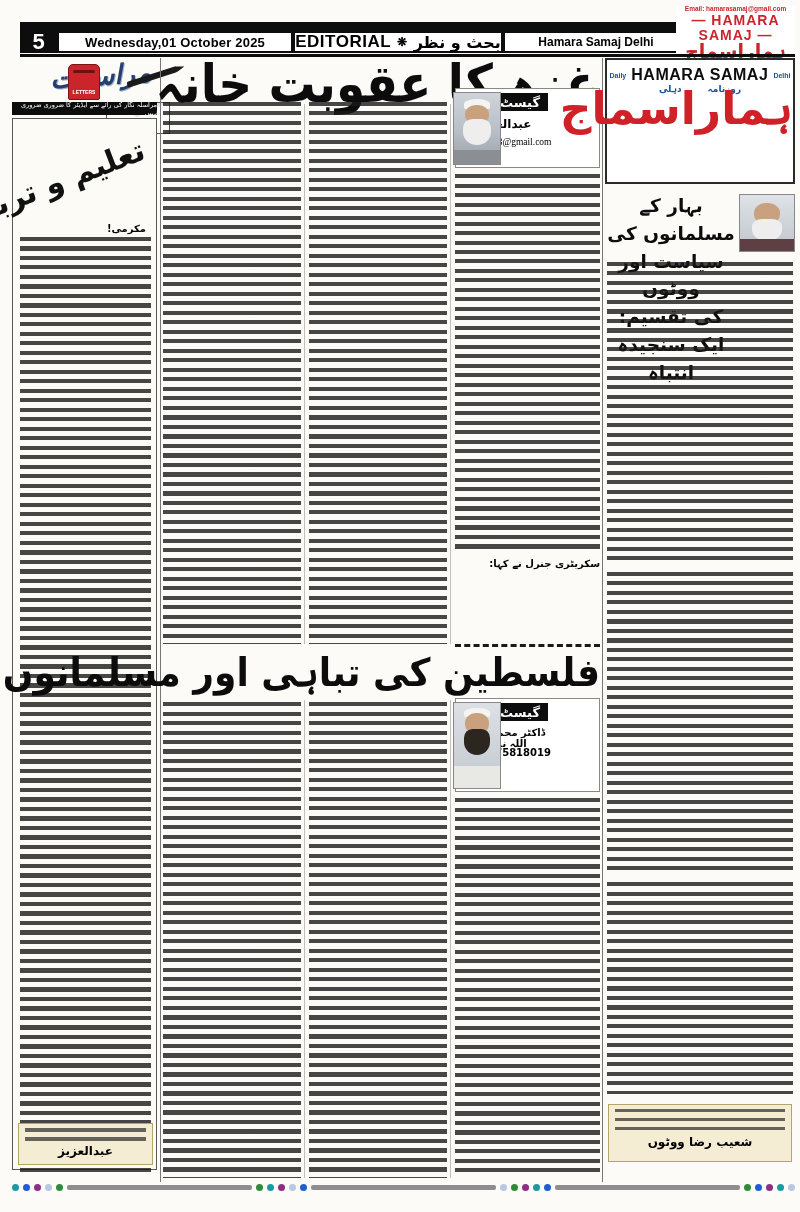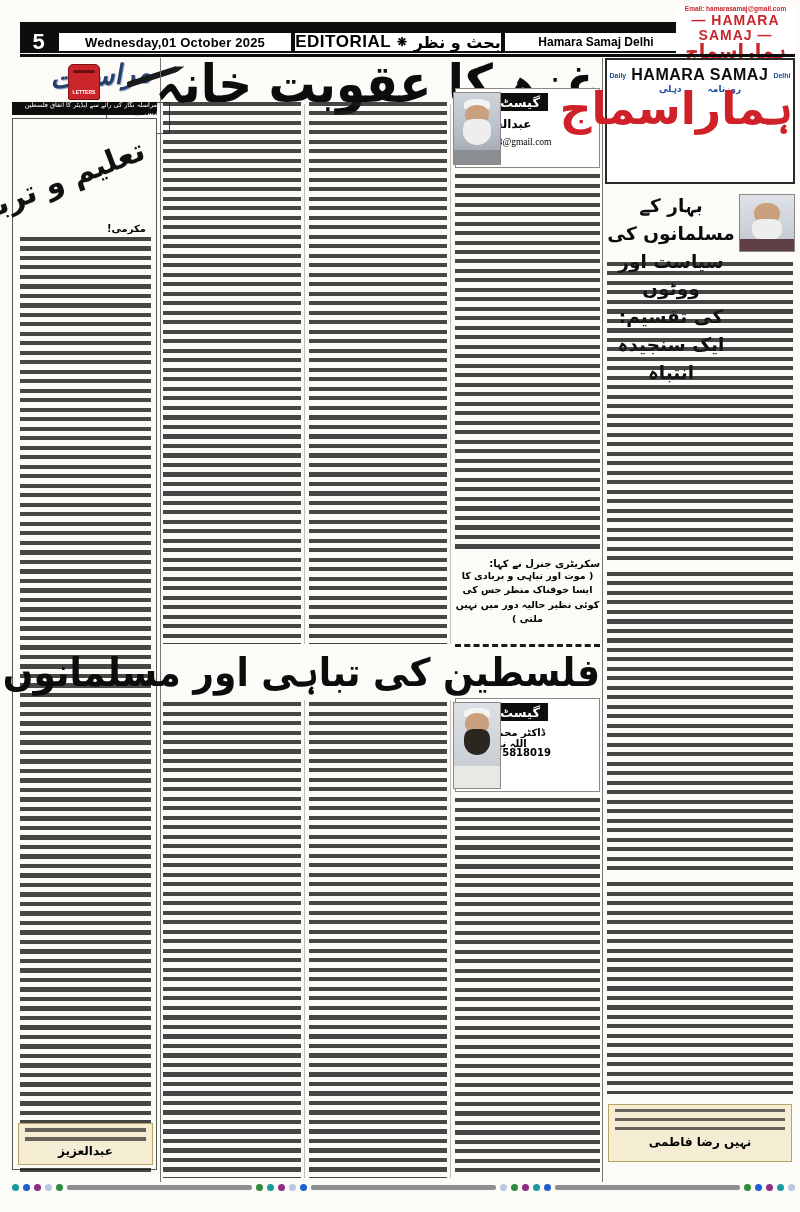--- a/index.html
+++ b/index.html
@@ -134,21 +134,21 @@
   <div class="abs" style="left:10px;top:58px;width:148px;height:1124px;">
 
     <div class="abs lettersTitle rtl" style="left:40px;top:2px;">مراسلات</div>
     <div class="abs mailbox" style="left:58px;top:6px;width:30px;height:34px;">
       <div class="mailslot"></div>
       <div class="maillabel">LETTERS</div>
     </div>
     <div class="abs envelope" style="left:96px;top:8px;width:62px;height:30px;"></div>
     <div class="abs pen" style="left:116px;top:16px;"></div>
 
-    <div class="abs disclaimer ur rtl" style="left:2px;top:44px;width:145px;height:13px;">مراسلہ نگار کی رائے سے ایڈیٹر کا اتفاق فلسطین نہیں</div>
+    <div class="abs disclaimer ur rtl" style="left:2px;top:44px;width:145px;height:13px;">مراسلہ نگار کی رائے سے ایڈیٹر کا ضروری ضروری نہیں</div>
 
     <div class="abs letterBox" style="left:2px;top:60px;width:145px;height:1052px;">
       <div class="abs letterTitle rtl" style="right:6px;top:48px;">تعلیم و تربیت</div>
       <div class="abs salut rtl" style="right:10px;top:104px;">مکرمی!</div>
       <div class="abs sim" style="left:7px;top:118px;width:131px;height:940px;"></div>
       <div class="abs creambox" style="left:5px;top:1004px;width:135px;height:42px;">
         <div class="sim light" style="height:16px;"></div>
         <div class="signature ur rtl">عبدالعزیز</div>
       </div>
     </div>
@@ -173,21 +173,20 @@
       <div class="face skin" style="top:12px;width:24px;height:20px;"></div>
       <div class="face beardW" style="top:26px;width:28px;height:26px;"></div>
       <div class="shirt" style="height:14px;background:#8b8f94;"></div>
     </div>
   </div>
 
   <div class="abs sim" style="left:455px;top:174px;width:145px;height:380px;"></div>
 
   <div class="abs" style="left:455px;top:558px;width:145px;">
     <div class="qintro ur rtl">سکریٹری جنرل نے کہا:</div>
-    <div class="qur ur rtl">( موت اور تباہی و بربادی کا ایسا خوفناک منظر جس کی کوئی نظیر حالیہ دور میں نہیں ملتی )</div>
   </div>
   <div class="abs dashend" style="left:455px;top:644px;width:145px;"></div>
 
   <div class="abs sim" style="left:309px;top:102px;width:138px;height:542px;"></div>
   <div class="abs sim" style="left:163px;top:102px;width:138px;height:542px;"></div>
 
   <div class="abs head2 ur rtl" style="left:163px;top:652px;width:437px;">فلسطین کی تباہی اور مسلمانوں کی خود کی جنگ</div>
 
   <div class="abs colrule" style="left:304px;top:700px;height:478px;"></div>
   <div class="abs colrule" style="left:450px;top:700px;height:478px;"></div>
@@ -239,21 +238,21 @@
     <div class="face beardW" style="top:24px;width:30px;height:22px;"></div>
     <div class="shirt" style="height:12px;background:#5e3f44;"></div>
   </div>
 
   <div class="abs sim" style="left:607px;top:262px;width:186px;height:300px;"></div>
   <div class="abs sim" style="left:607px;top:572px;width:186px;height:300px;"></div>
   <div class="abs sim" style="left:607px;top:882px;width:186px;height:212px;"></div>
 
   <div class="abs creambox" style="left:608px;top:1104px;width:184px;height:58px;">
     <div class="sim light" style="height:26px;"></div>
-    <div class="signature ur rtl">نہیں رضا فاطمی</div>
+    <div class="signature ur rtl">شعیب رضا ووٹوں</div>
   </div>
 
   <div class="abs sep" style="left:12px;top:1184px;width:783px;">
     <span class="dot d1"></span>
       <span class="dot d5"></span>
       <span class="dot d3"></span>
       <span class="dot d4"></span>
       <span class="dot d2"></span>
     <span class="bar"></span>
     <span class="dot d2"></span>

